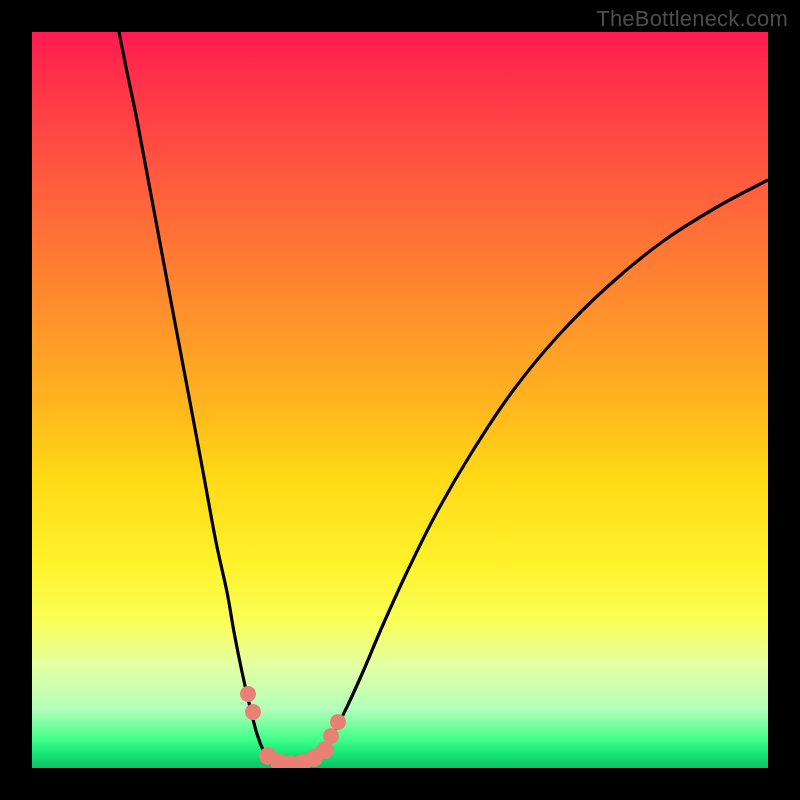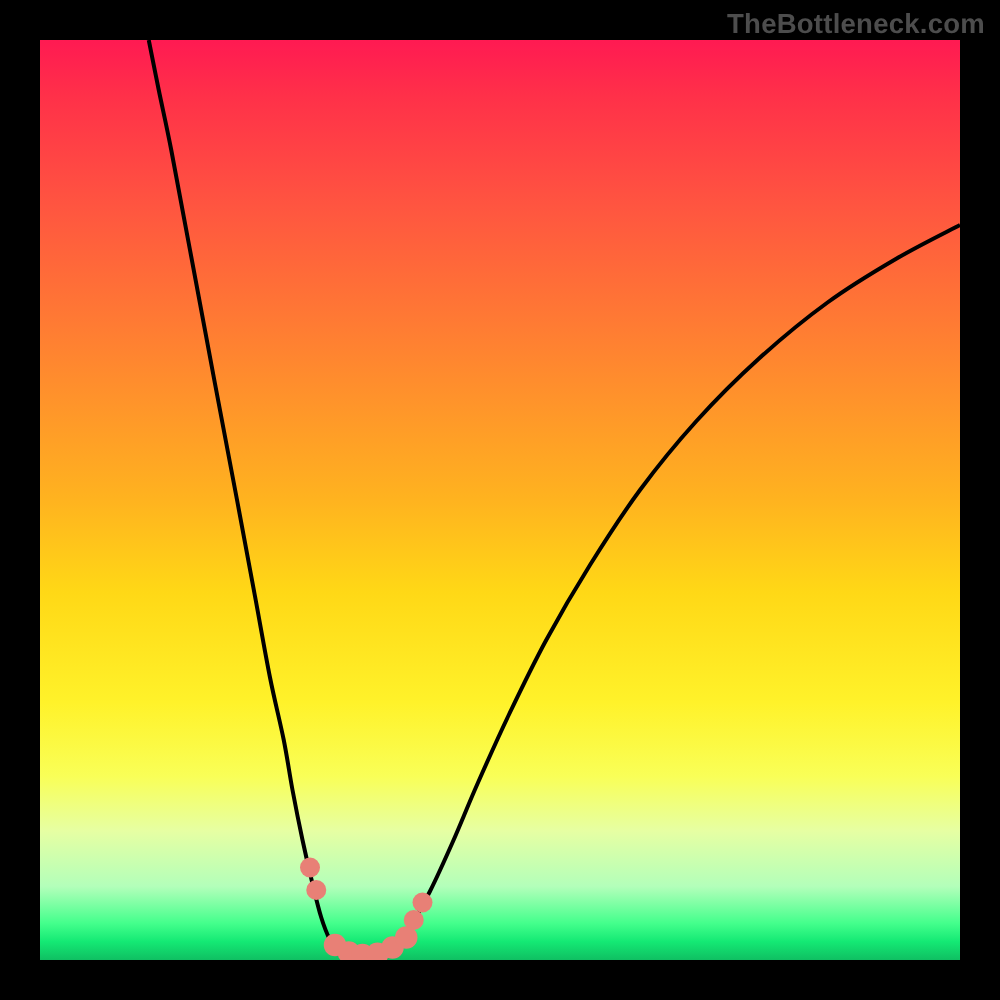--- a/index.html
+++ b/index.html
@@ -50,21 +50,21 @@
   .curve-layer {
     position: absolute;
     inset: 0;
   }
   .watermark {
     position: absolute;
     top: 6px;
     right: 12px;
     color: #4d4d4d;
     font-size: 22px;
-    font-weight: 700;
+    font-weight: 400;
     letter-spacing: 0.2px;
   }
 </style>
 </head>
 <body>
 
 <div class="frame">
   <div class="watermark">TheBottleneck.com</div>
   <div class="plot-area">
     <div class="gradient"></div>

